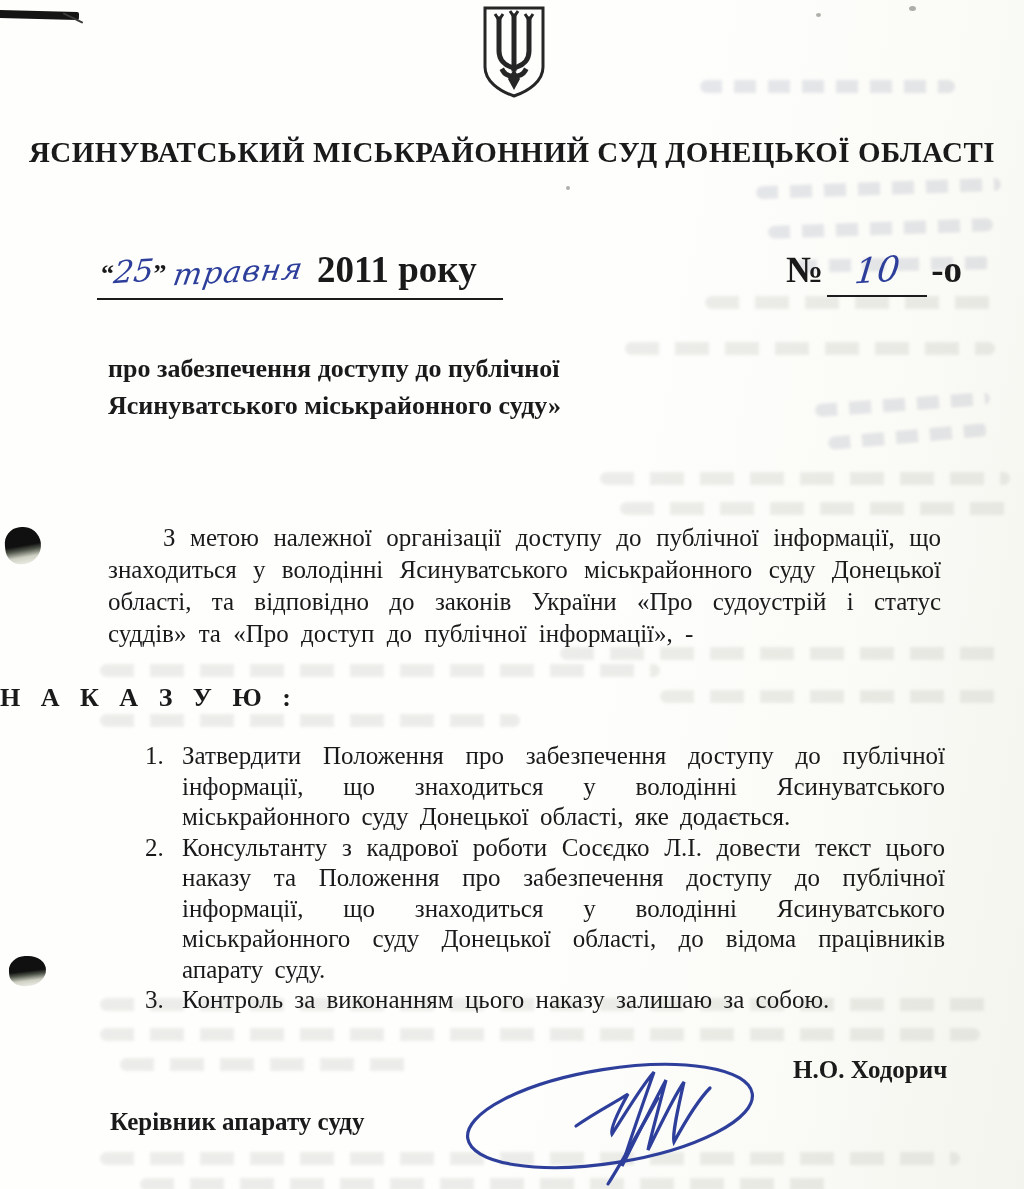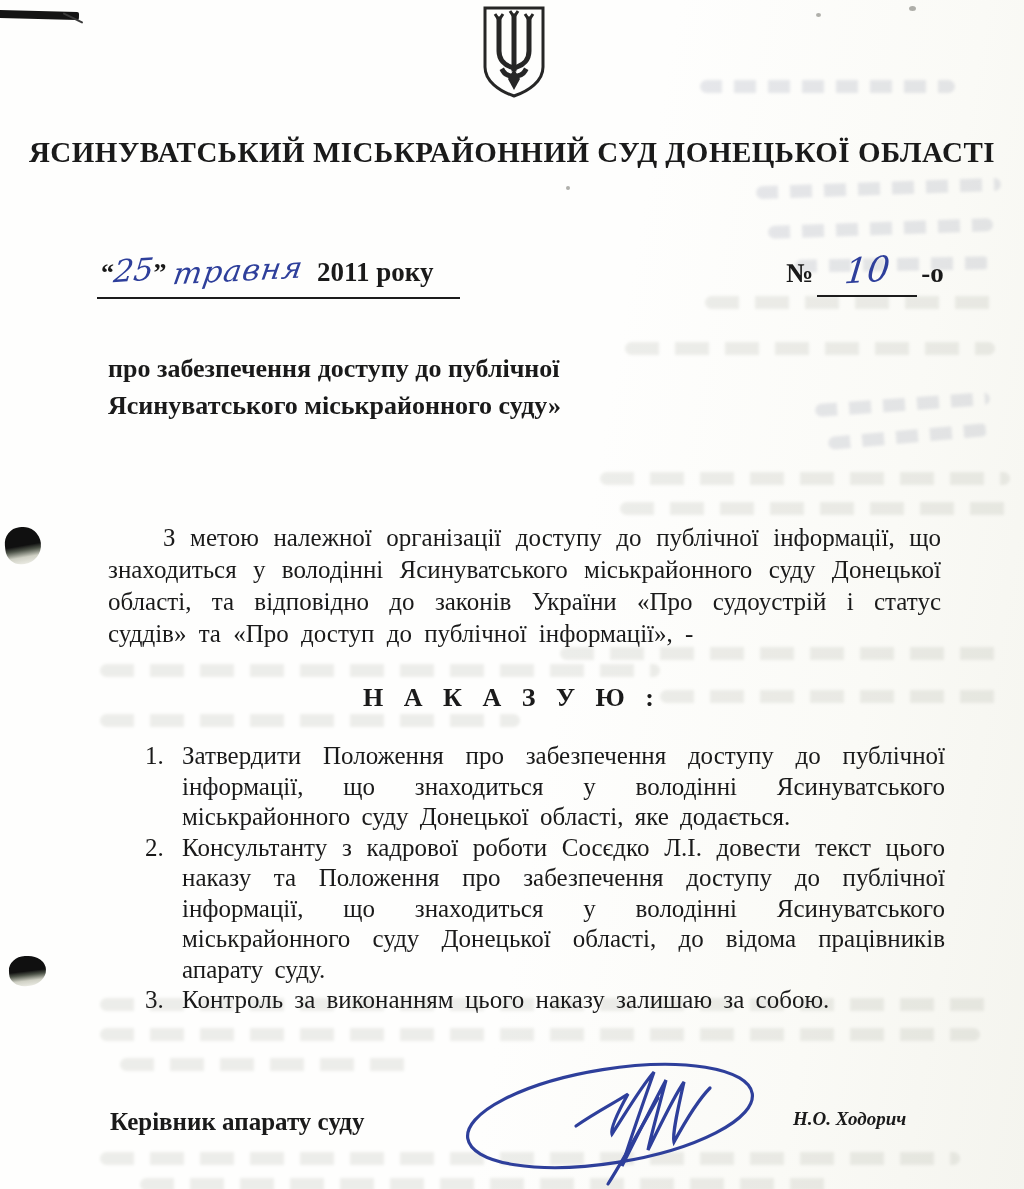--- a/index.html
+++ b/index.html
@@ -22,21 +22,21 @@
   .doc-type{
     position:absolute;top:199px;left:0;width:100%;
     text-align:center;font-weight:bold;font-size:26px;letter-spacing:9px;
   }
   
   .date-row{
     position:absolute;top:252px;left:97px;
     border-bottom:2px solid #1c1c1c;
     padding:0 26px 3px 4px;line-height:36px;white-space:nowrap;
   }
-  .printed-bold{font-weight:bold;font-size:27px;text-align:right;}
+  .printed-bold{font-weight:bold;font-size:37px;text-align:right;}
   .hw{
     color:#2e3f9b;
     font-family:"DejaVu Serif",serif;
     font-style:italic;display:inline-block;
     transform:skewX(-10deg) rotate(-4deg);
   }
   .hw-day{font-size:31px;}
   .hw-month{font-size:30px;letter-spacing:1px;margin:0 14px 0 8px;transform:skewX(-12deg) rotate(-3deg);}
   .quote{font-weight:bold;font-size:26px;}
   .no-block{position:absolute;top:252px;left:786px;line-height:36px;white-space:nowrap;}
@@ -48,29 +48,29 @@
   
   .subject{position:absolute;top:350px;left:108px;font-weight:bold;font-size:26px;line-height:37px;}
   
   .preamble{
     position:absolute;top:522px;left:108px;width:833px;
     font-size:25px;line-height:32px;text-align:justify;text-indent:55px;
     word-spacing:6px;
   }
   .order-heading{
     position:absolute;top:683px;left:0;width:100%;
-    text-align:center;font-weight:bold;font-size:26px;letter-spacing:7px;
+    text-align:left;font-weight:bold;font-size:26px;letter-spacing:7px;
   }
   
   .order-list{position:absolute;top:741px;left:145px;width:800px;font-size:25px;line-height:30.5px;}
   .item{position:relative;padding-left:37px;text-align:justify;word-spacing:5px;}
   .item .num{position:absolute;left:0;top:0;}
   
   .sign-label{position:absolute;top:1108px;left:110px;font-weight:bold;font-size:25px;}
-  .sign-name{position:absolute;top:1108px;left:793px;font-weight:bold;font-size:19px;font-style:italic;}
+  .sign-name{position:absolute;top:1056px;left:793px;font-weight:bold;font-size:25px;}
   .signature-svg{position:absolute;left:458px;top:1054px;width:330px;height:134px;}
   
   .punch{position:absolute;border-radius:48% 52% 55% 45%;
     background:linear-gradient(176deg,#101010 50%,#4d5348 62%,#cfd0c4 80%,#efefe8 100%);}
   .punch1{left:5px;top:527px;width:36px;height:37px;transform:rotate(-6deg);}
   .punch2{left:9px;top:956px;width:37px;height:30px;transform:rotate(-3deg);}
   .corner-bar{position:absolute;left:-3px;top:11px;width:82px;height:8px;background:#141414;
     transform:rotate(1.6deg);border-radius:2px;}
   .corner-hook{position:absolute;left:62px;top:17px;width:22px;height:2px;background:#3a3a3a;
     transform:rotate(26deg);border-radius:2px;}

